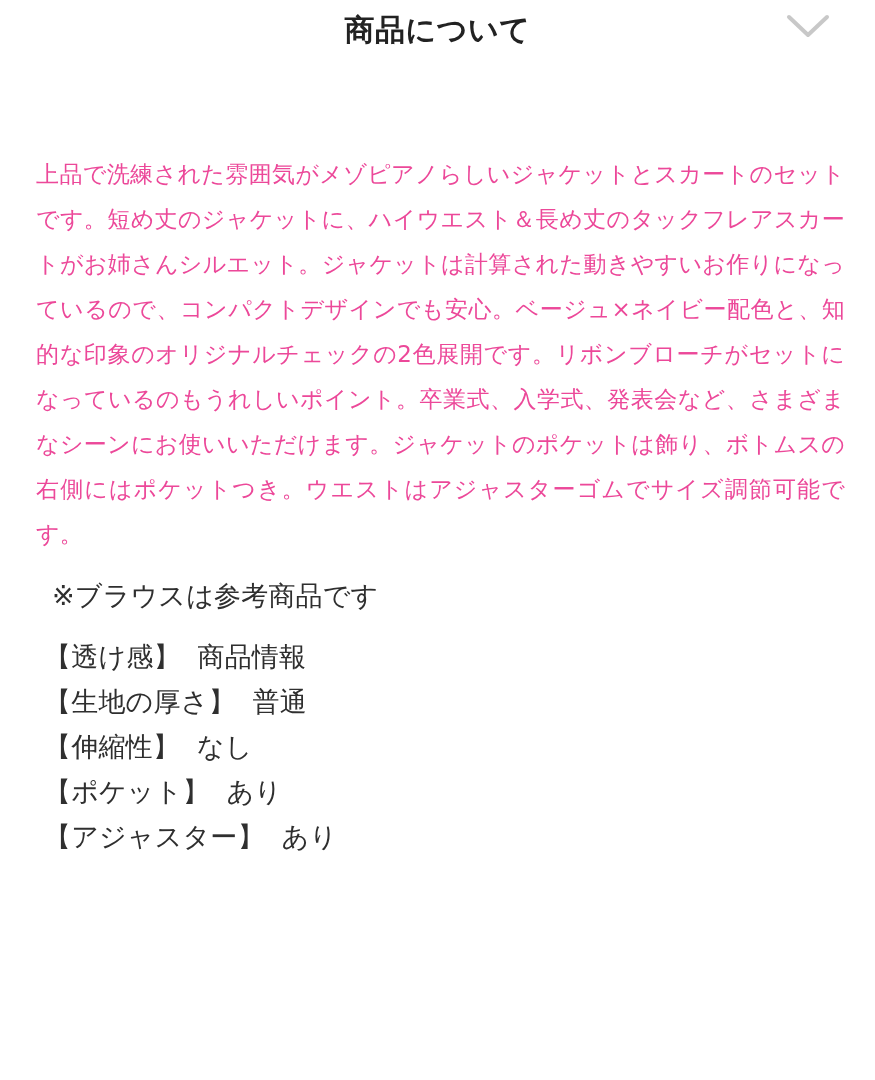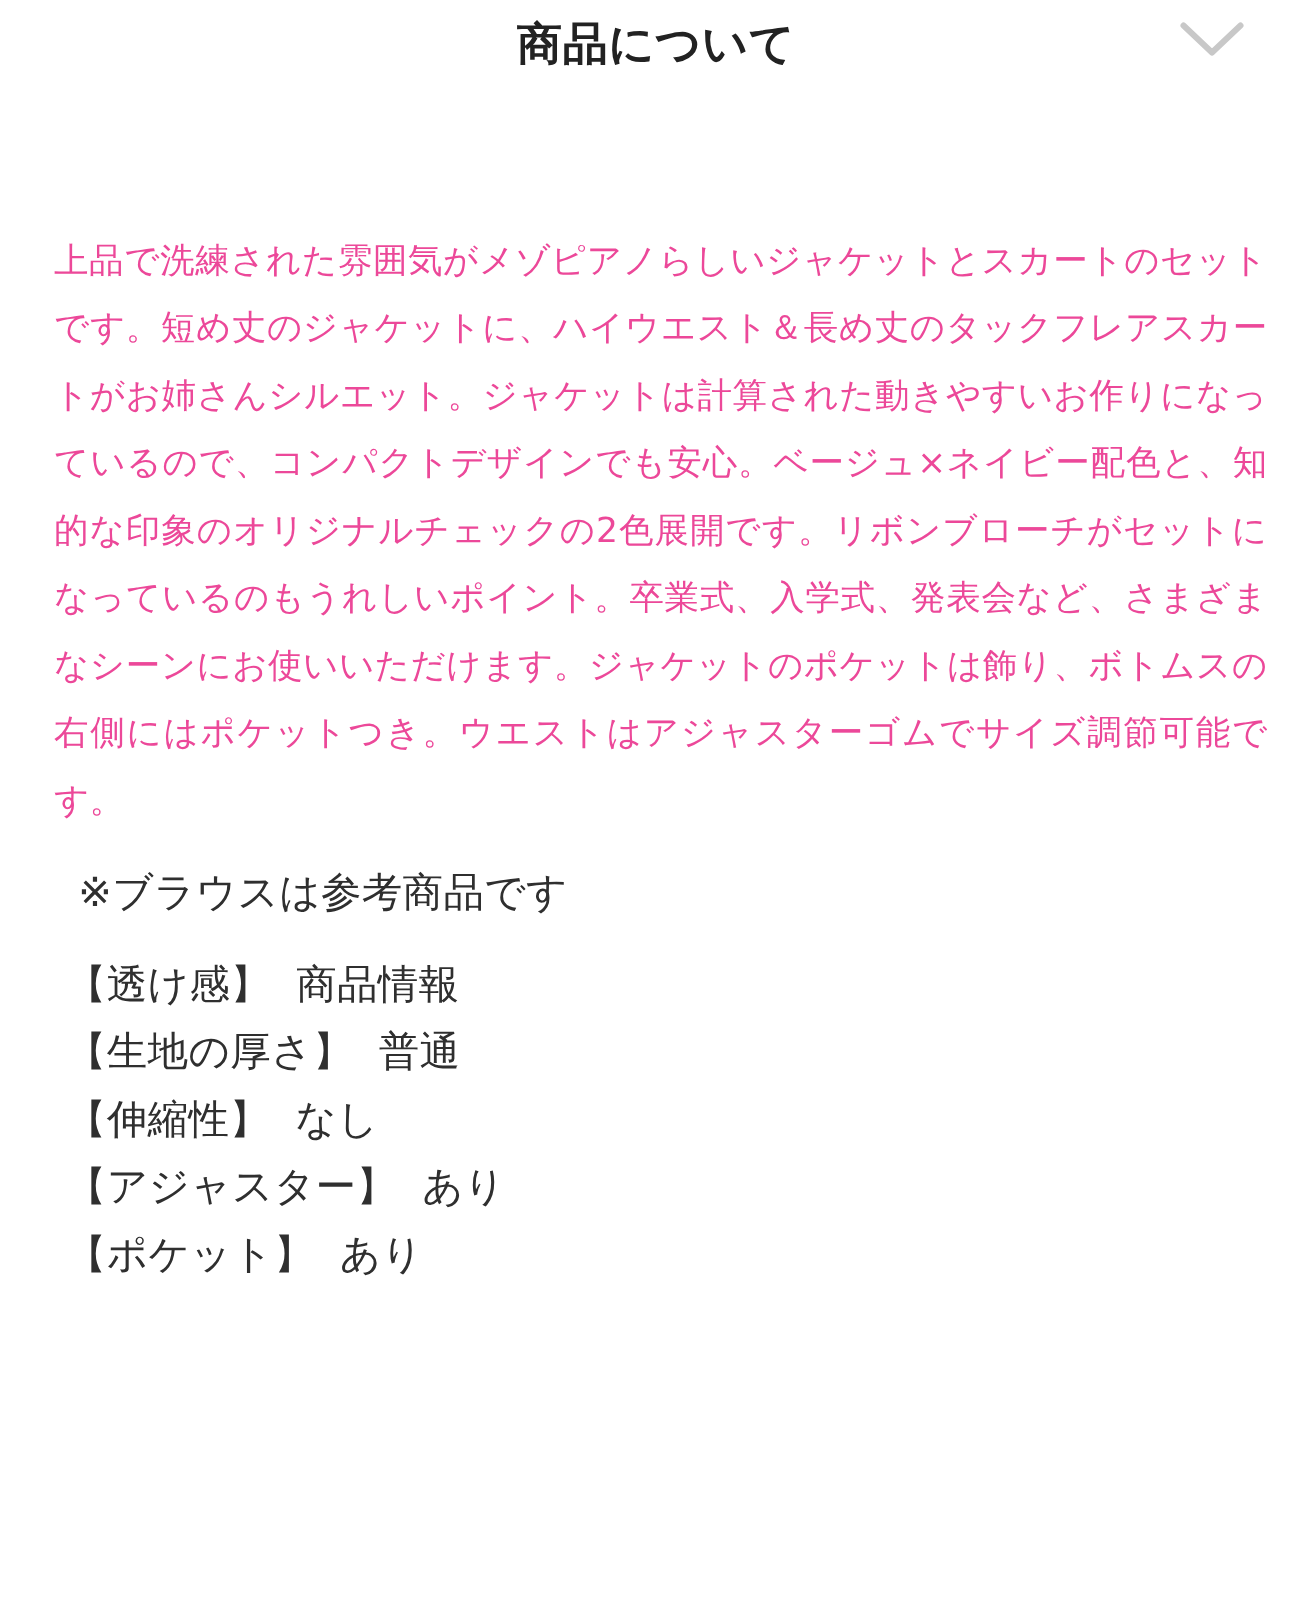--- a/index.html
+++ b/index.html
@@ -134,23 +134,23 @@
       </li>
       <li>
         <span class="spec-label">【生地の厚さ】</span>
         <span class="spec-value">普通</span>
       </li>
       <li>
         <span class="spec-label">【伸縮性】</span>
         <span class="spec-value">なし</span>
       </li>
       <li>
-        <span class="spec-label">【アジャスター】</span>
+        <span class="spec-label">【ポケット】</span>
         <span class="spec-value">あり</span>
       </li>
       <li>
-        <span class="spec-label">【ポケット】</span>
+        <span class="spec-label">【アジャスター】</span>
         <span class="spec-value">あり</span>
       </li>
     </ul>
 
   </div>
 </div>
 
 </body></html>

